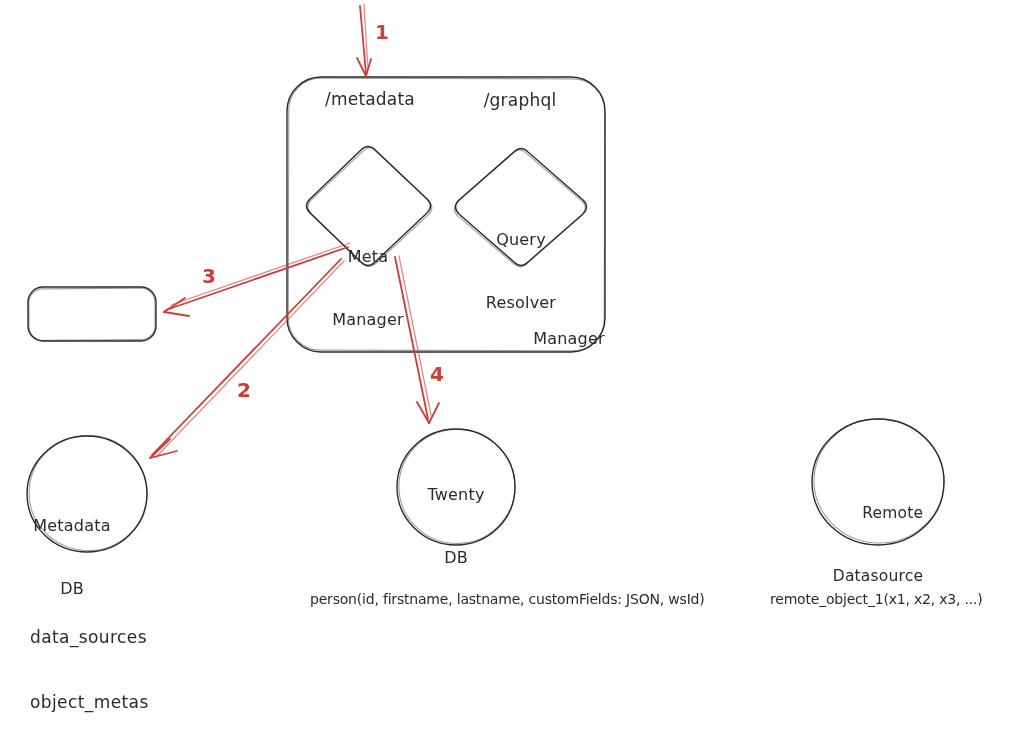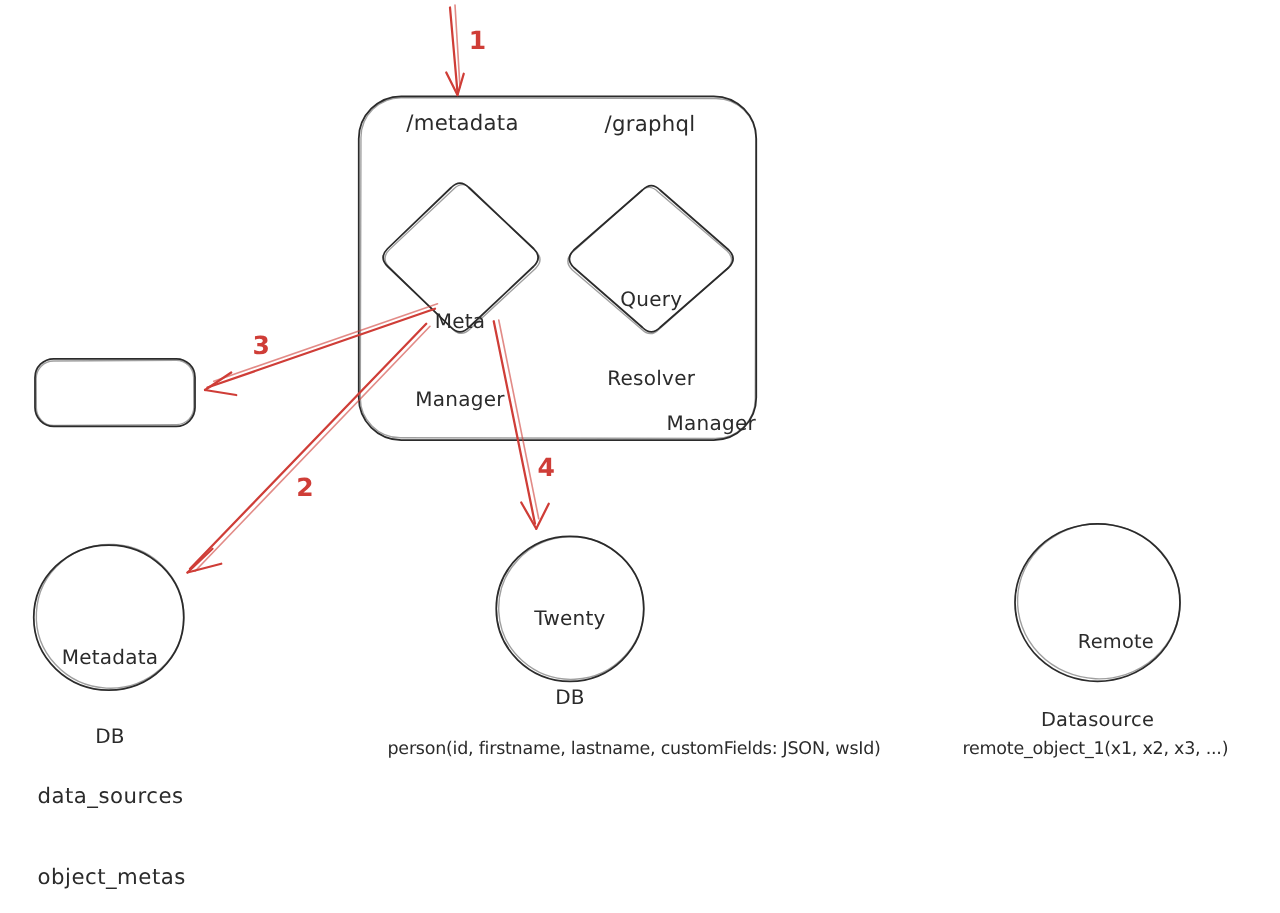--- a/index.html
+++ b/index.html
@@ -100,21 +100,21 @@
     <div>Manager</div>
   </div>
   <div class="lbl c" style="left:521px;top:187px;">
     <div>Query</div>
     <div>Resolver</div>
   </div>
 
   <div class="lbl c" style="left:569px;top:328px;">Manager</div>
 
 
-  <div class="lbl c" style="left:88px;top:473px;">
+  <div class="lbl c" style="left:72px;top:473px;">
     <div>Metadata</div>
     <div>DB</div>
   </div>
   <div class="lbl c" style="left:456px;top:442px;">
     <div>Twenty</div>
     <div>DB</div>
   </div>
   <div class="lbl c sm" style="left:878px;top:461px;text-align:right;">
     <div>Remote</div>
     <div>Datasource</div>

